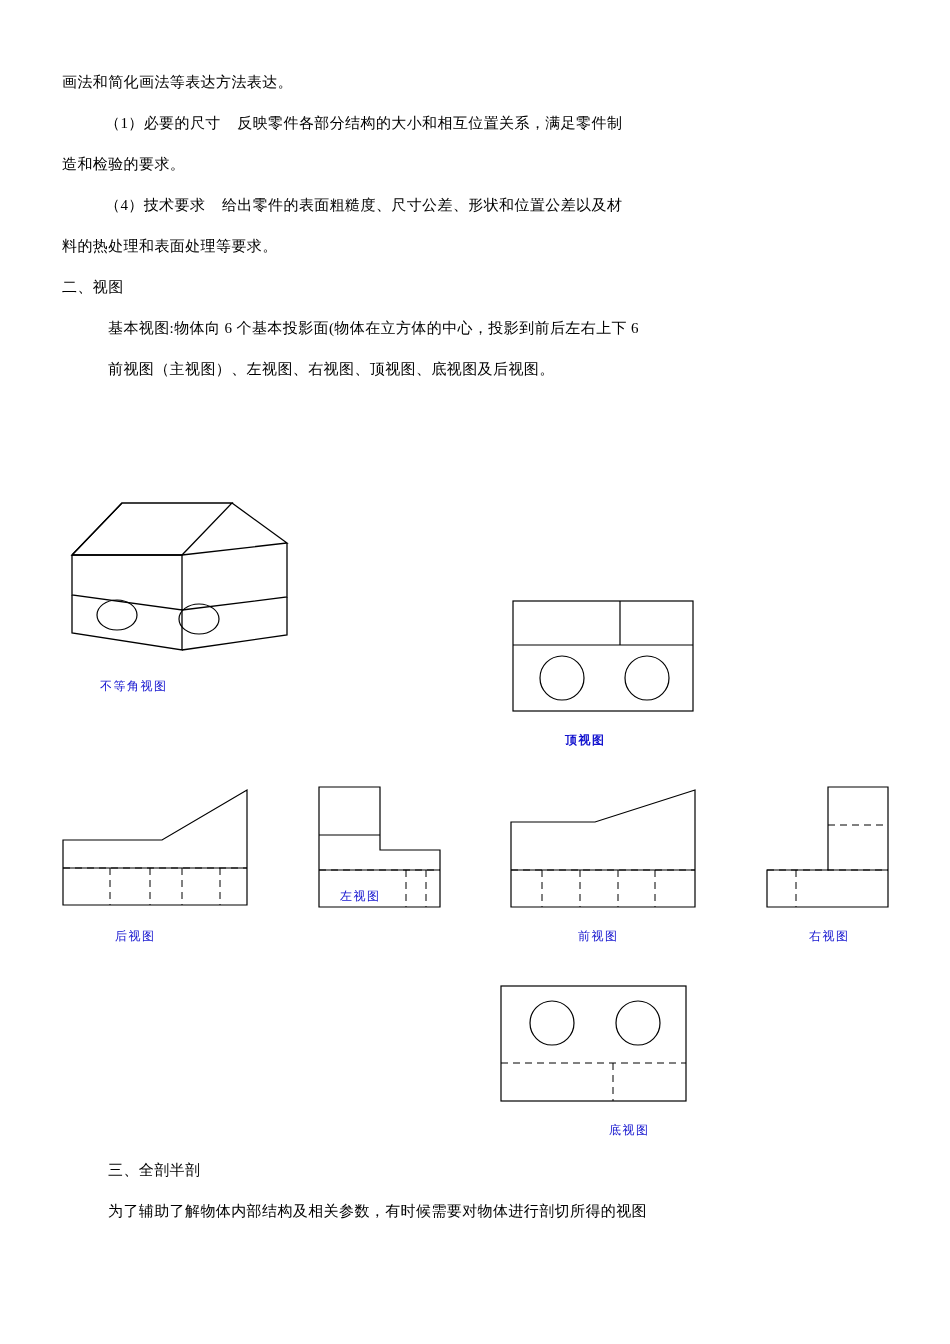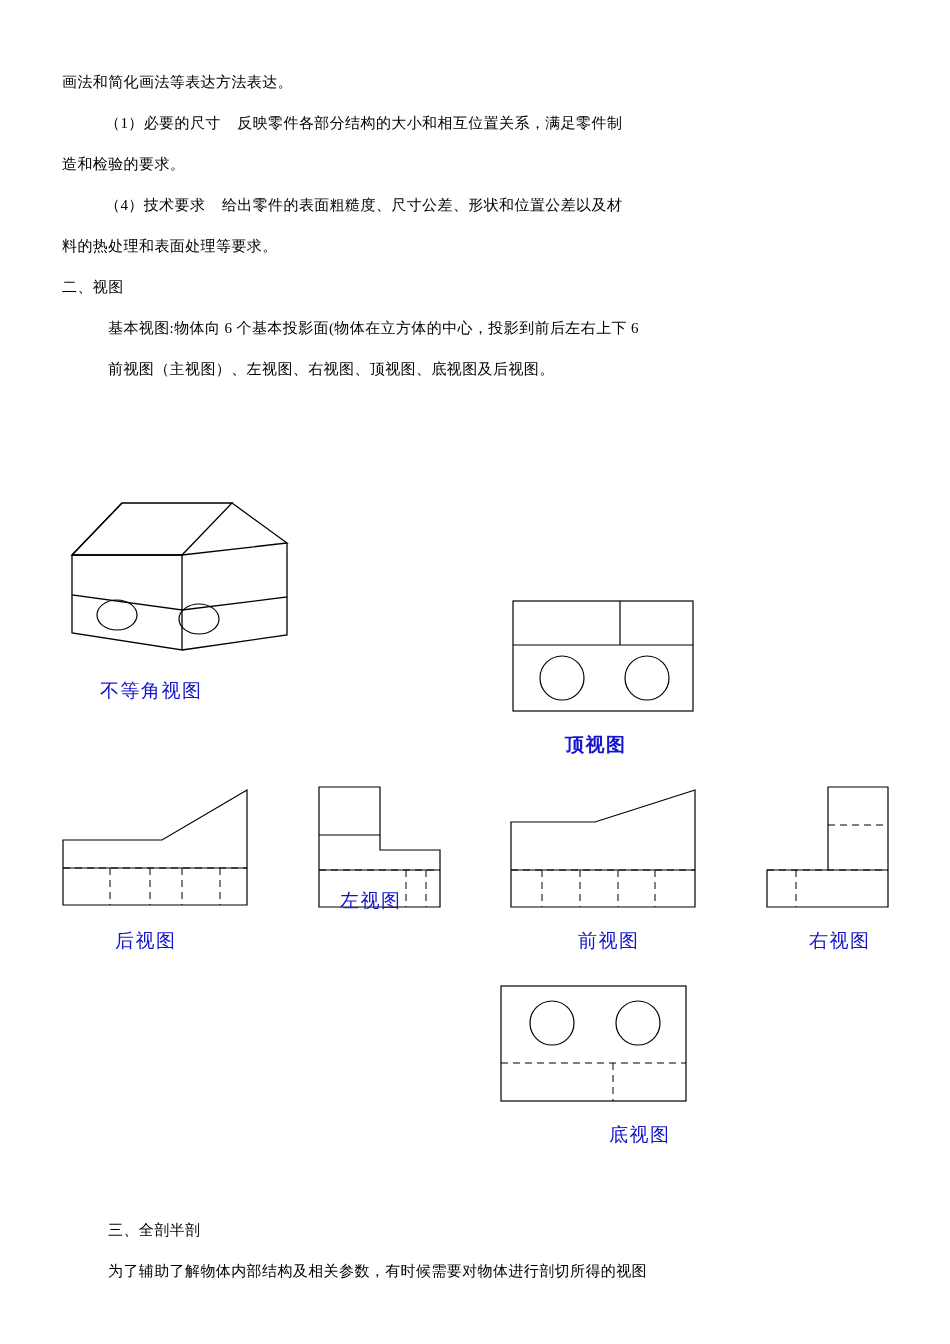--- a/index.html
+++ b/index.html
@@ -45,30 +45,30 @@
     left: 0;
     top: 0;
     width: 950px;
     height: 1344px;
     pointer-events: none;
   }
   .caption {
     position: absolute;
     color: #1414cf;
     font-family: "Liberation Serif", "DejaVu Serif", serif;
-    font-size: 19px;
+    font-size: 12px;
     letter-spacing: 1.5px;
     white-space: nowrap;
   }
   svg { display: block; }
   .fig { position: absolute; }
   .bottom-block {
     position: absolute;
     left: 62px;
-    top: 1210px;
+    top: 1150px;
     width: 828px;
   }
 </style>
 </head>
 <body>
 
 <div class="page">
 
   <div class="text-block">
     <p>画法和简化画法等表达方法表达。</p>

